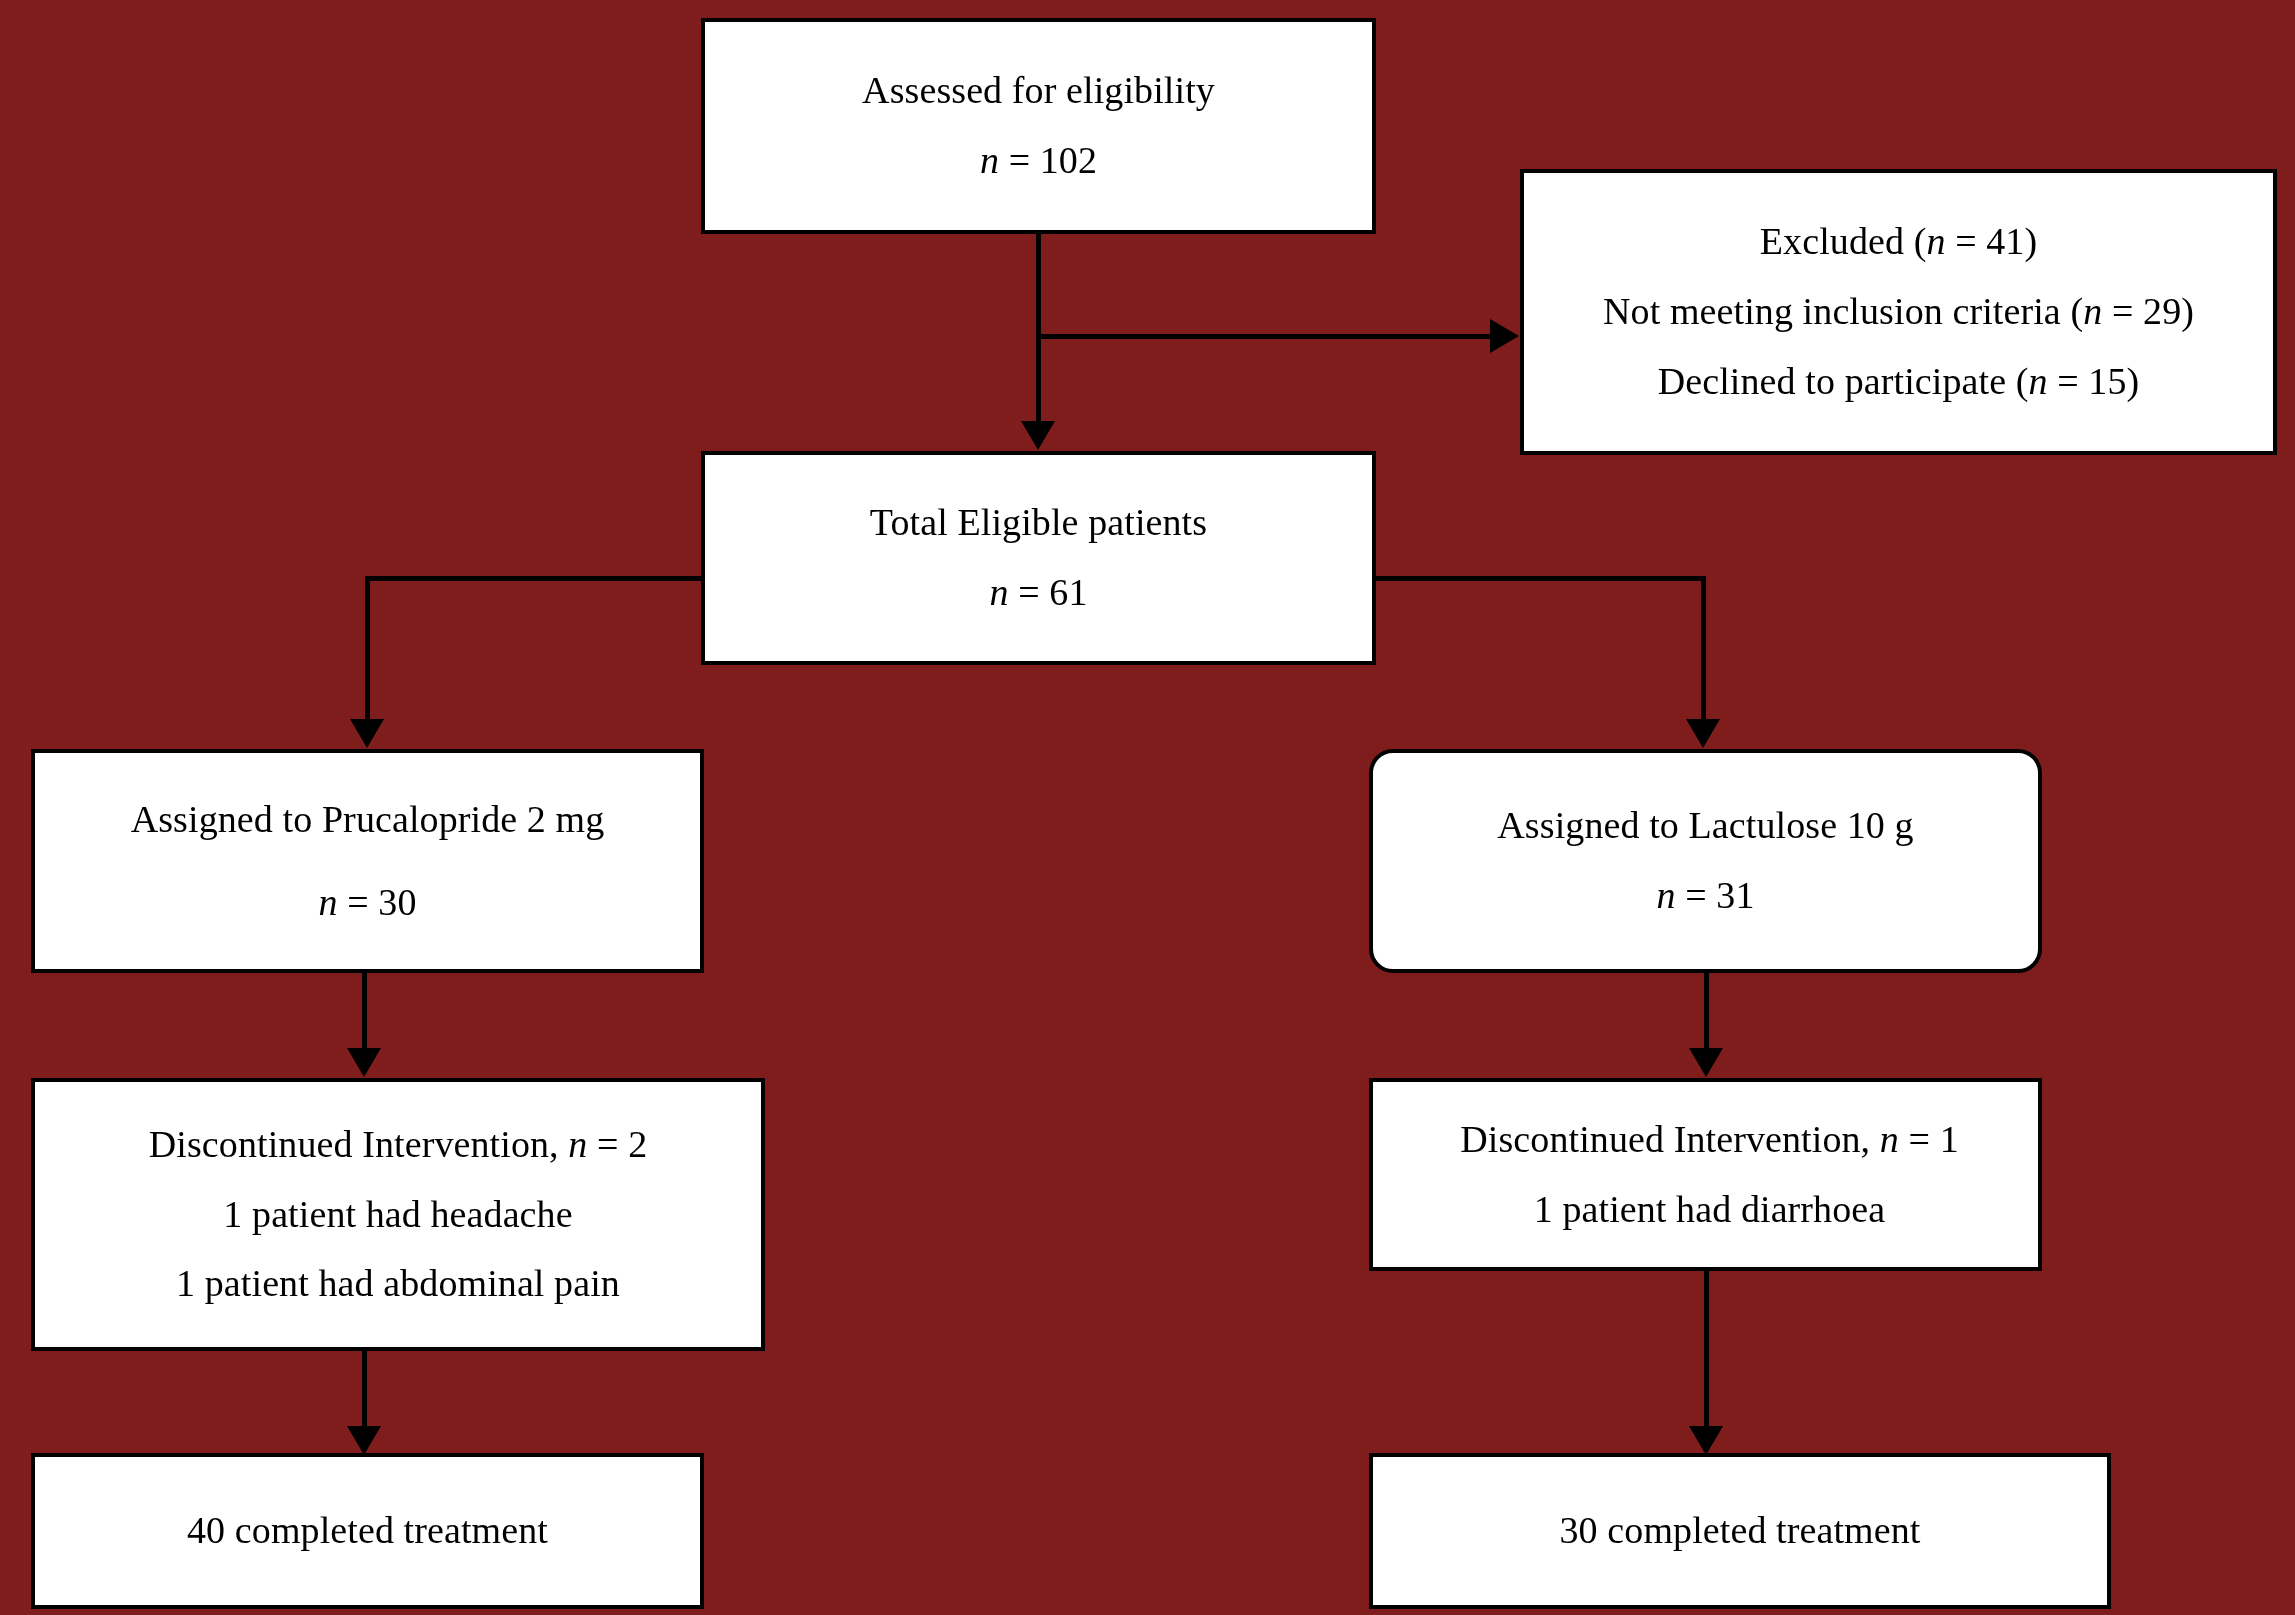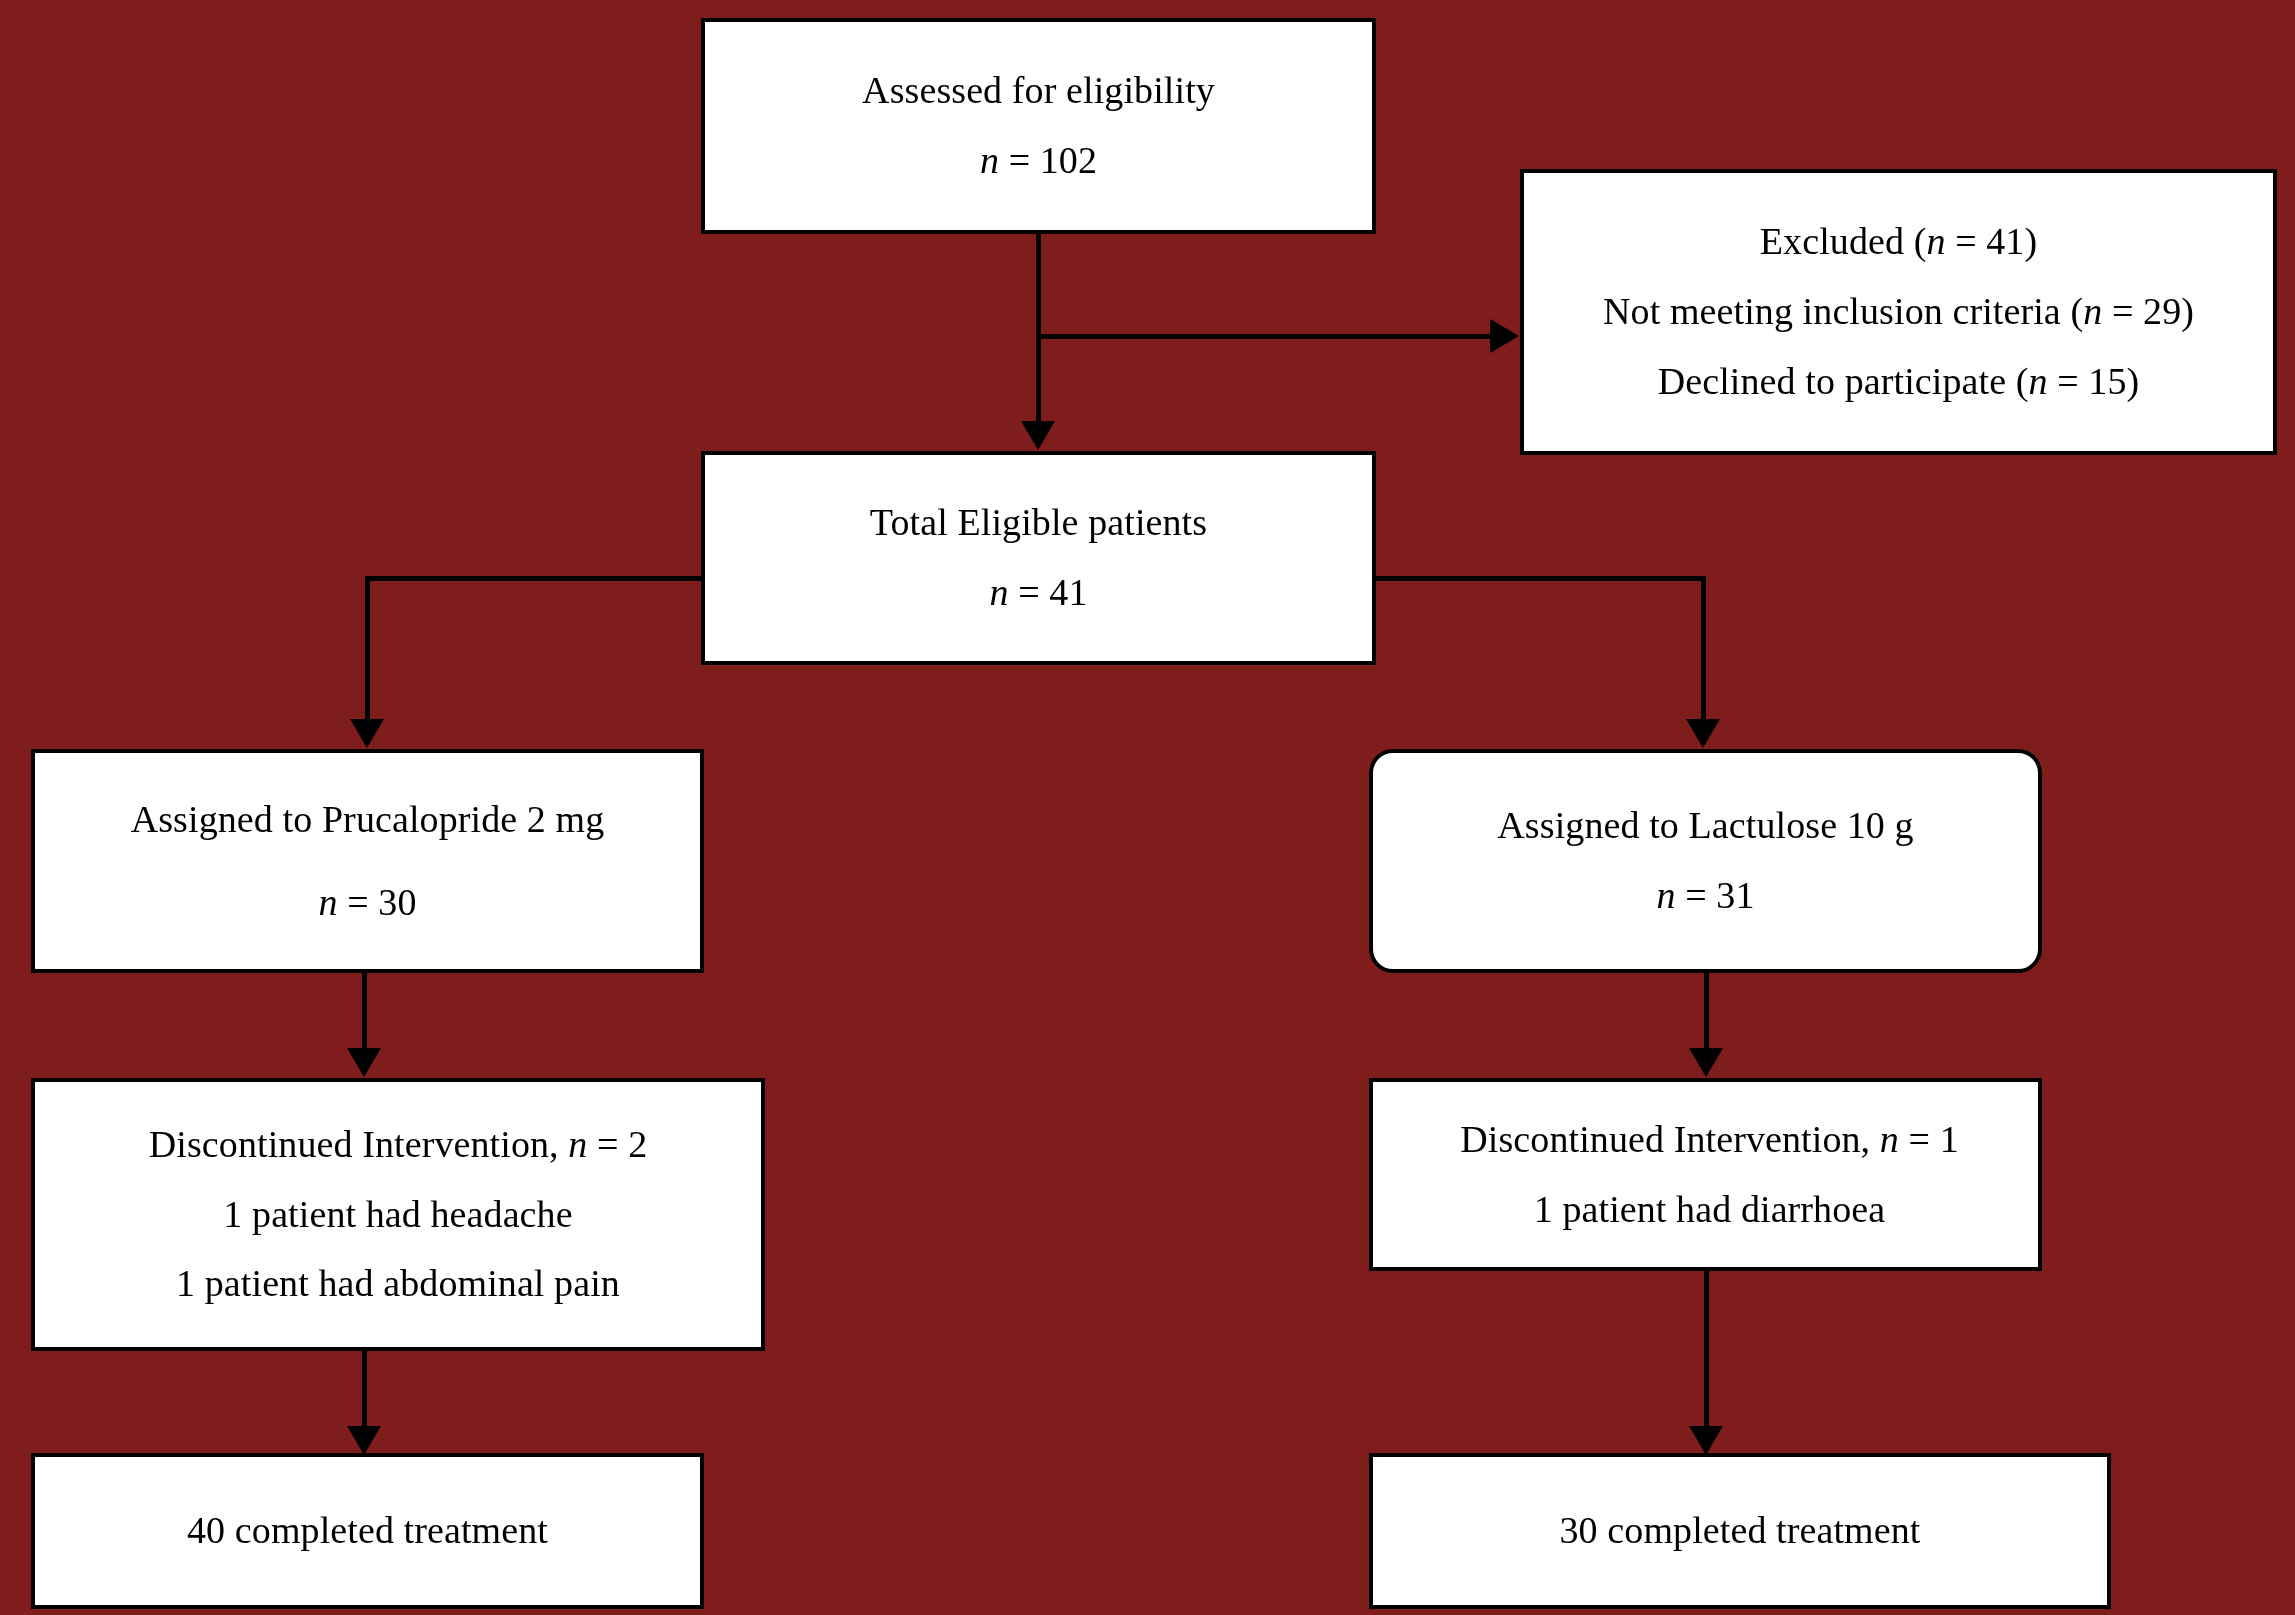--- a/index.html
+++ b/index.html
@@ -101,21 +101,21 @@
   </div>
 
   <div class="box" style="left:1520px; top:169px; width:757px; height:286px;">
     <span class="line"><span>Excluded (</span><span class="nital">n</span><span> = 41)</span></span>
     <span class="line"><span>Not meeting inclusion criteria (</span><span class="nital">n</span><span> = 29)</span></span>
     <span class="line"><span>Declined to participate (</span><span class="nital">n</span><span> = 15)</span></span>
   </div>
 
   <div class="box" style="left:701px; top:451px; width:675px; height:214px;">
     <span class="line">Total Eligible patients</span>
-    <span class="line"><span class="nital">n</span><span> = </span><span>41</span></span>
+    <span class="line"><span class="nital">n</span><span> = </span><span>61</span></span>
   </div>
 
   <div class="box" style="left:31px; top:749px; width:673px; height:224px;gap:13px;">
     <span class="line">Assigned to Prucalopride 2 mg</span>
     <span class="line"><span class="nital">n</span><span> = </span><span>30</span></span>
   </div>
 
   <div class="box" style="left:1369px; top:749px; width:673px; height:224px;border-radius:24px;">
     <span class="line">Assigned to Lactulose 10 g</span>
     <span class="line"><span class="nital">n</span><span> = </span><span>31</span></span>

